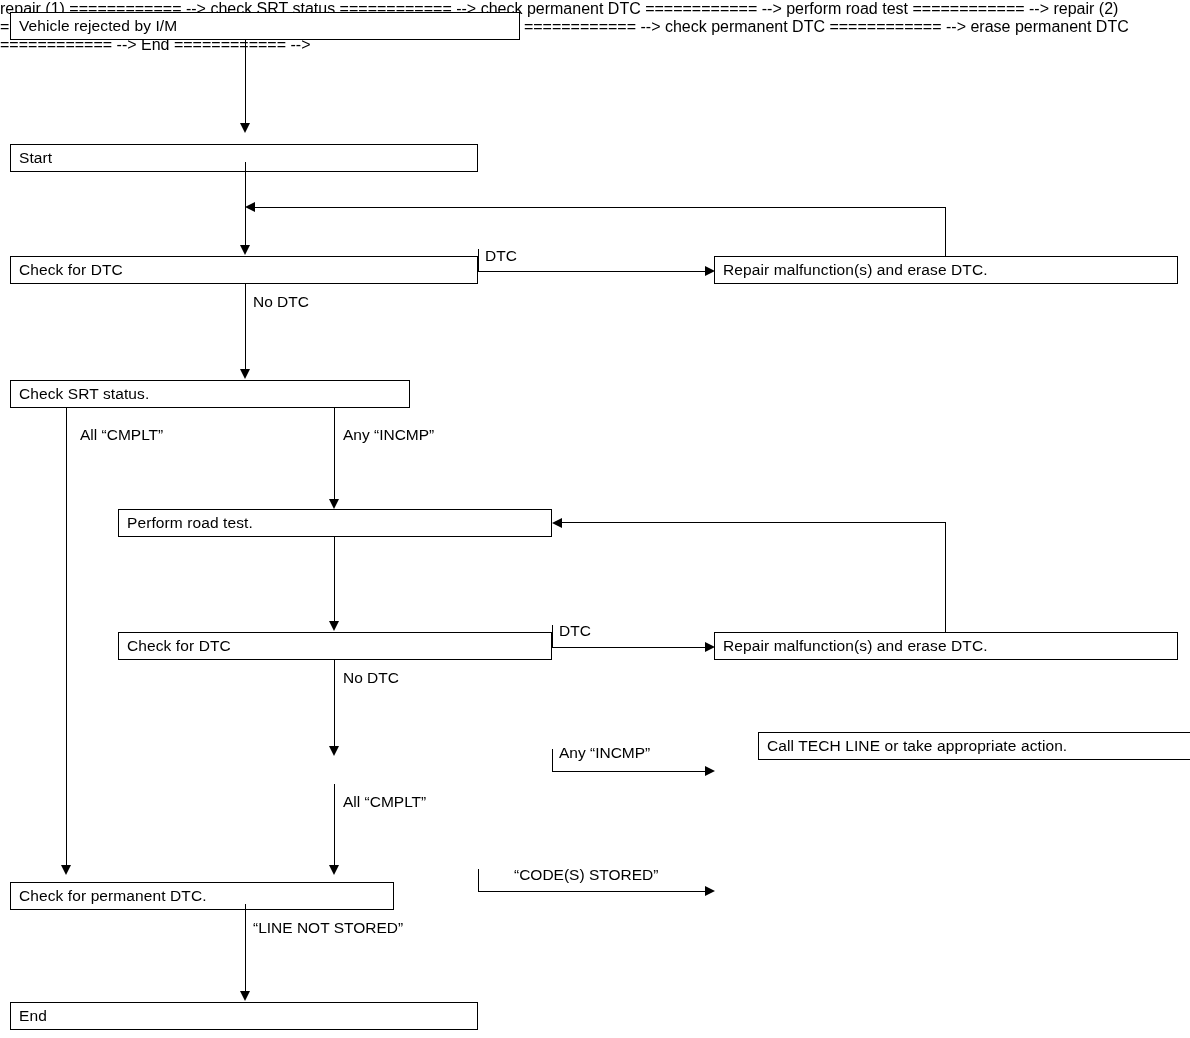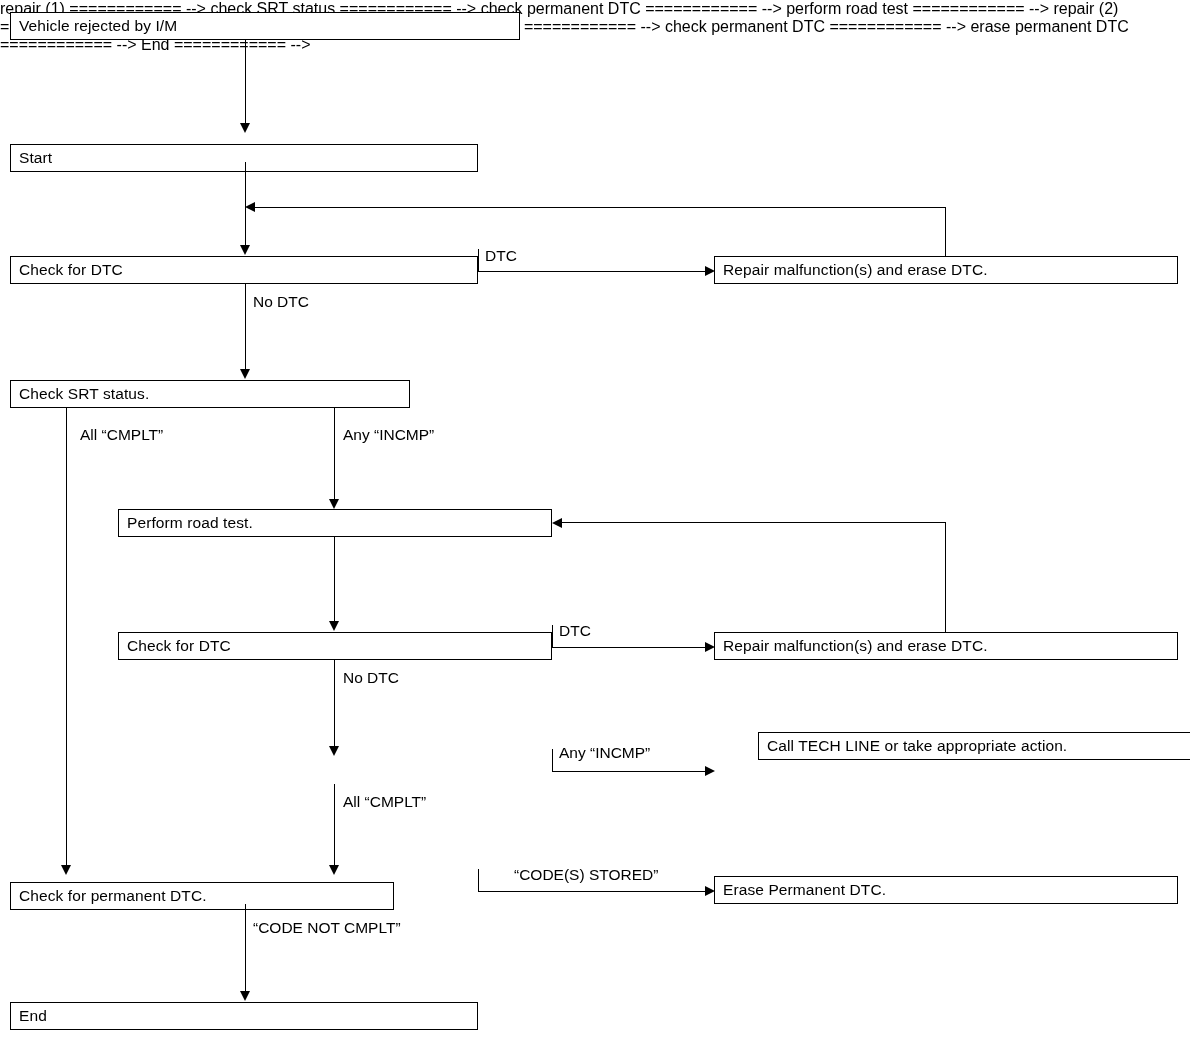--- a/index.html
+++ b/index.html
@@ -92,21 +92,20 @@
 
   <div class="node" style="left:118px; top:632px; width:434px; height:28px;">Check for DTC</div>
 
   <div class="node" style="left:714px; top:632px; width:464px; height:28px;">Repair malfunction(s) and erase DTC.</div>
 
 
   <div class="node" style="left:714px; top:732px; width:528px; height:28px;margin-left:44px;">Call TECH LINE or take appropriate action.</div>
 
   <div class="node" style="left:10px; top:876px; width:384px; height:28px;margin-top:6px;">Check for permanent DTC.</div>
 
-  <div class="node" style="left:714px; top:876px; width:464px; height:28px;">Erase Permanent DTC.</div>
 
   <div class="node" style="left:10px; top:1002px; width:468px; height:28px;">End</div>
 
   
   <div class="vline" style="left:245px; top:40px; height:84px;"></div>
   <div class="arrow-down" style="left:240px; top:123px;"></div>
 
   
   <div class="vline" style="left:245px; top:162px; height:84px;"></div>
   <div class="arrow-down" style="left:240px; top:245px;"></div>
@@ -170,15 +169,15 @@
 
    erase permanent DTC ============ --&gt;
   <div class="vline" style="left:478px; top:869px; height:22px;"></div>
   <div class="hline" style="left:478px; top:891px; width:228px;"></div>
   <div class="arrow-right" style="left:705px; top:886px;"></div>
   <div class="edge-label" style="left:514px; top:867px;">“CODE(S) STORED”</div>
 
    End ============ --&gt;
   <div class="vline" style="left:245px; top:904px; height:88px;"></div>
   <div class="arrow-down" style="left:240px; top:991px;"></div>
-  <div class="edge-label" style="left:253px; top:920px;">“CODE NOT CMPLT”</div>
+  <div class="edge-label" style="left:253px; top:920px;">“LINE NOT STORED”</div>
 
 </div>
 
 </body></html>

